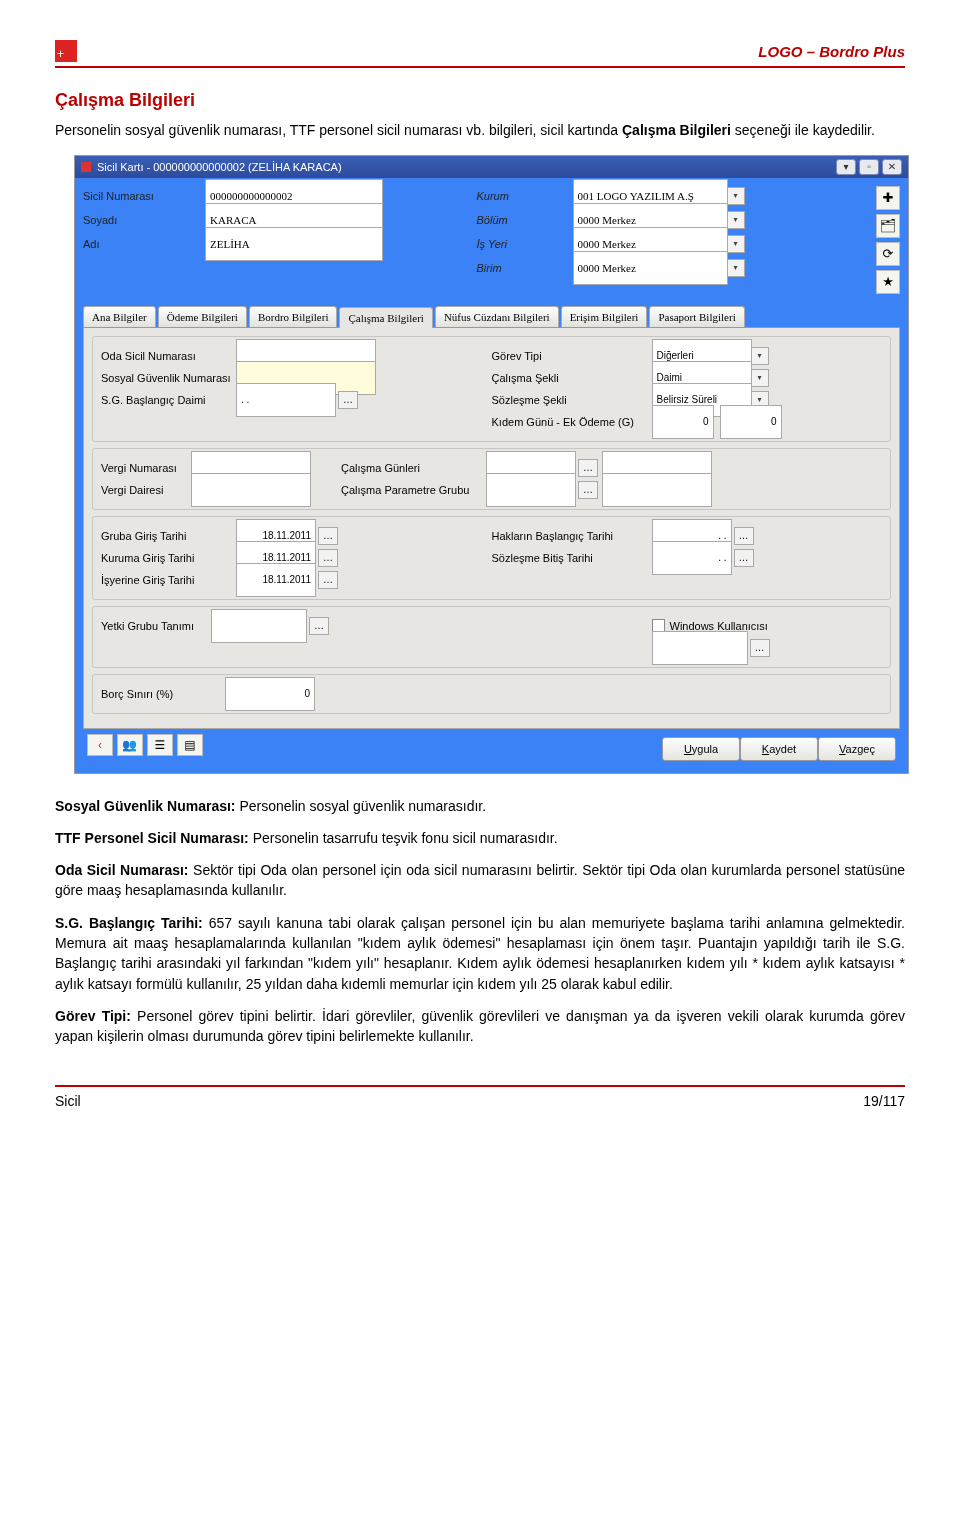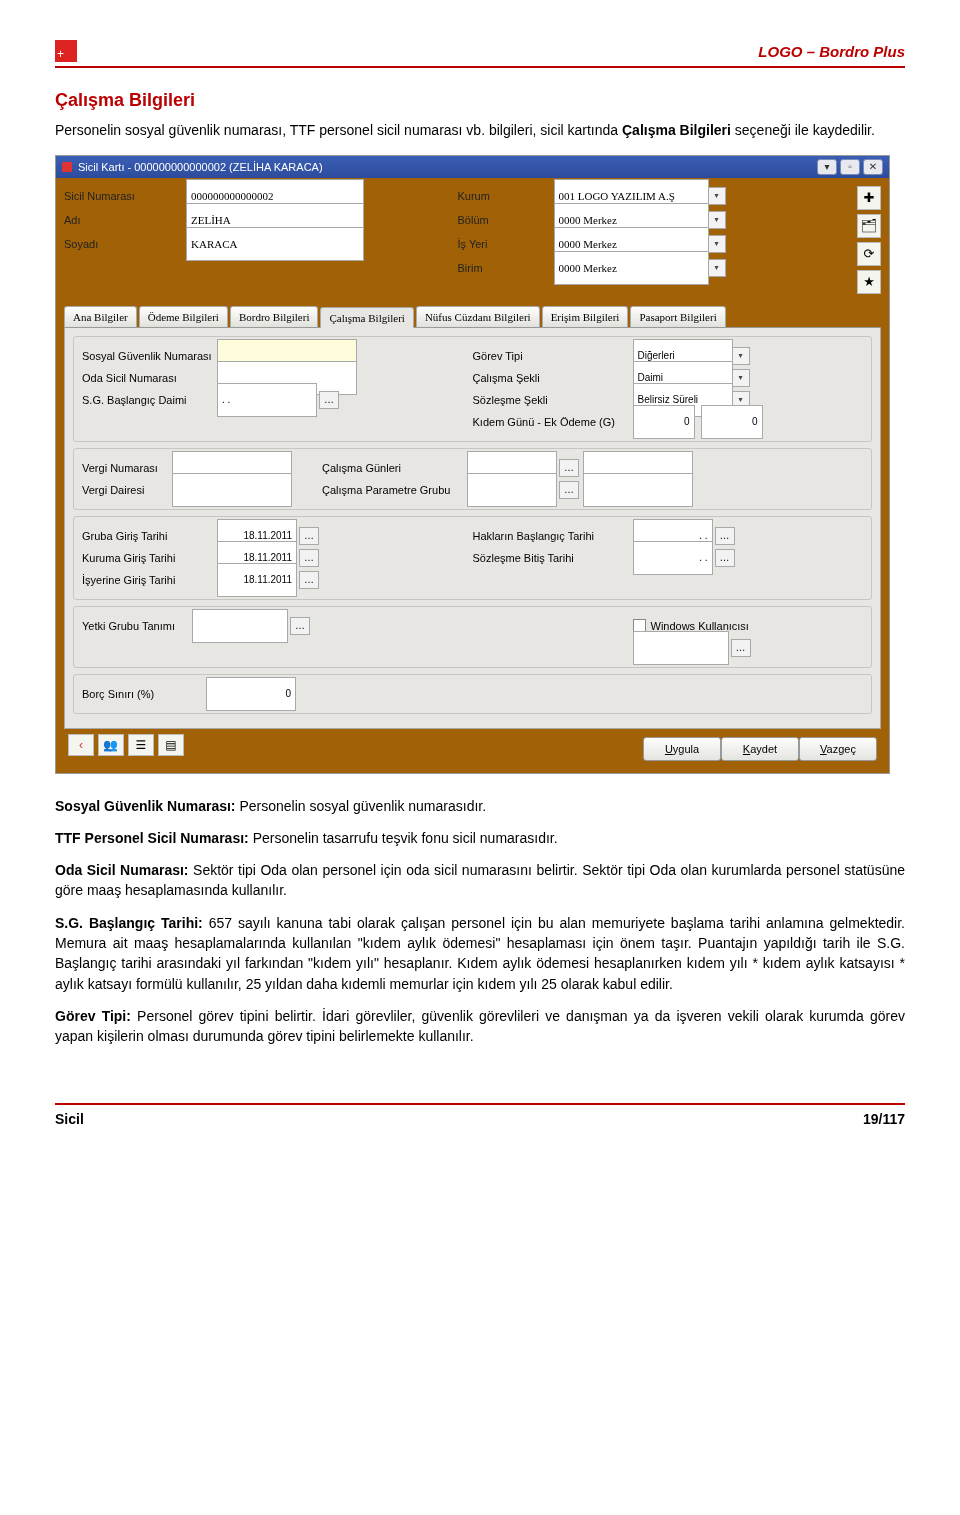--- a/index.html
+++ b/index.html
@@ -3,32 +3,32 @@
 <meta charset="utf-8">
 <style>
   * { box-sizing: border-box; margin: 0; padding: 0; }
   body { font-family: Verdana, Tahoma, sans-serif; font-size: 14px; background: #fff; color: #000; width: 960px; margin: 0 auto; padding: 40px 55px; }
   .hdr { display: flex; justify-content: space-between; align-items: center; border-bottom: 2px solid #b00; padding-bottom: 4px; margin-bottom: 22px; }
   .logo-icon { width: 22px; height: 22px; background: #d22; display: flex; align-items: flex-end; justify-content: flex-start; padding: 2px; color: #fff; font-size: 12px; line-height: 1; }
   .brand { color: #b00; font-weight: bold; font-style: italic; font-size: 15px; }
   h1.sec { color: #b00; font-weight: bold; font-size: 18px; margin-bottom: 10px; }
   p.intro { margin-bottom: 14px; line-height: 1.4; }
   .b { font-weight: bold; }
-  .app { border: 1px solid #999; background: #a16207; font-family: Tahoma, sans-serif; font-size: 11px; width: 835px; margin-bottom: 22px; }
+  .app { border: 1px solid #999; background: #3b82f6; font-family: Tahoma, sans-serif; font-size: 11px; width: 835px; margin-bottom: 22px; margin-left: 19px; }
   .titlebar { background: linear-gradient(#3a5fb5,#2d4b9c); color: #fff; display: flex; align-items: center; padding: 3px 6px; height: 22px; }
   .titlebar .sq { width: 10px; height: 10px; background: #d33; margin-right: 6px; }
   .titlebar .ttl { flex: 1; }
   .titlebar .wbtn { width: 20px; height: 16px; background: #e8e8ef; border: 1px solid #7a8bb8; border-radius: 3px; margin-left: 3px; display: flex; align-items: center; justify-content: center; color: #333; font-size: 10px; }
   .body { padding: 8px 8px 10px 8px; position: relative; }
   .toprow { display: flex; }
   .topcols { flex: 1; display: flex; }
   .lcol, .rcol { flex: 1; }
   .frow { display: flex; align-items: center; margin-bottom: 4px; height: 20px; }
   .lbl { width: 122px; color: #222; }
-  .rcol .lbl { width: 96px; }
+  .rcol .lbl { width: 96px; font-style: italic; }
   .inp { height: 18px; border: 1px solid #a9a9a9; background: #fff; padding: 16px 4px; font-size: 11px; font-family: Tahoma; display: flex; align-items: center; }
   .inp.w1 { width: 178px; }
   .inp.w2 { width: 155px; text-align: right; }
   .ddbtn { width: 18px; height: 18px; border: 1px solid #a9a9a9; background: #f3f3f3; display: flex; align-items: center; justify-content: center; margin-left: -1px; font-size: 8px; color: #444; }
   .sidebar { width: 30px; padding-left: 6px; }
   .sbtn { width: 24px; height: 24px; border: 1px solid #bbb; background: #f5f5f0; margin-bottom: 4px; display:flex; align-items:center; justify-content:center; font-size:13px; }
   .tabs { display: flex; margin-top: 8px; border-bottom: 1px solid #999; }
   .tab { padding: 4px 8px 4px 8px; border: 1px solid #aaa; border-bottom: none; background: linear-gradient(#fefefe,#e1e1dc); margin-right: 2px; border-radius: 3px 3px 0 0; font-size: 11px; cursor: default; font-family: Liberation Serif, serif; }
   .tab.active { background: #e8e6e3; position: relative; top: 1px; }
   .tabpane { border: 1px solid #aaa; border-top: none; padding: 8px; background: #e8e6e3; }
@@ -47,21 +47,21 @@
   .ginp.wE { width: 118px; }
   .ellips { width: 20px; height: 18px; border: 1px solid #a9a9a9; background: #f2f2f2; margin-left: 2px; display:flex; align-items:center; justify-content:center; font-size:10px; }
   .chk { width: 13px; height: 13px; border: 1px solid #888; background:#fff; margin-right: 5px; }
   .btnbar { display: flex; justify-content: flex-end; padding: 8px 4px 2px 4px; }
   .abtn { min-width: 78px; height: 24px; border: 1px solid #999; background: linear-gradient(#fdfdfd,#e4e4e0); border-radius: 3px; display:flex; align-items:center; justify-content:center; font-size:11px; }
   .abtn u { text-decoration: underline; }
   .bl { display:flex; gap:4px; padding:0 4px 2px 4px; }
   .blbtn { width:26px; height:22px; border:1px solid #bbb; background:#f5f5f0; display:flex;align-items:center;justify-content:center; font-size:12px; }
   .para { margin-bottom: 12px; line-height: 1.45; text-align: justify; }
   .para .bt { font-weight: bold; }
-  .ftr { display:flex; justify-content:space-between; border-top:2px solid #b00; margin-top:56px; padding-top:6px; font-weight:bold;align-items:center; }
+  .ftr { display:flex; justify-content:space-between; border-top:2px solid #b00; margin-top:38px; padding-top:6px; font-weight:normal;align-items:center; }
 </style>
 </head>
 <body>
 
 <div class="hdr">
   <div class="logo-icon">
       <span>+</span>
     </div>
   <div class="brand">LOGO – Bordro Plus</div>
 </div>
@@ -81,26 +81,26 @@
   </div>
   <div class="body">
     <div class="toprow">
       <div class="topcols">
         <div class="lcol">
           <div class="frow">
               <div class="lbl">Sicil Numarası</div>
               <div class="inp w1">000000000000002</div>
             </div>
           <div class="frow">
+              <div class="lbl">Soyadı</div>
+              <div class="inp w1">KARACA</div>
+            </div>
+          <div class="frow">
               <div class="lbl">Adı</div>
               <div class="inp w1">ZELİHA</div>
-            </div>
-          <div class="frow">
-              <div class="lbl">Soyadı</div>
-              <div class="inp w1">KARACA</div>
             </div>
         </div>
         <div class="rcol">
           <div class="frow">
               <div class="lbl">Kurum</div>
               <div class="inp w2">001 LOGO YAZILIM A.Ş</div>
               <div class="ddbtn">▾</div>
             </div>
           <div class="frow">
               <div class="lbl">Bölüm</div>
@@ -136,26 +136,26 @@
       <div class="tab">Erişim Bilgileri</div>
       <div class="tab">Pasaport Bilgileri</div>
     </div>
 
     <div class="tabpane">
 
       <div class="grp">
           <div class="grow">
         <div class="gcol">
           <div class="gfrow">
+                <div class="glbl">Oda Sicil Numarası</div>
+                <div class="ginp wA"></div>
+              </div>
+          <div class="gfrow">
                 <div class="glbl">Sosyal Güvenlik Numarası</div>
                 <div class="ginp hl wA"></div>
-              </div>
-          <div class="gfrow">
-                <div class="glbl">Oda Sicil Numarası</div>
-                <div class="ginp wA"></div>
               </div>
           <div class="gfrow">
                 <div class="glbl">S.G. Başlangıç Daimi</div>
                 <div class="ginp wB">. .</div>
                 <div class="ellips">…</div>
               </div>
         </div>
         <div class="gcol">
           <div class="gfrow">
                 <div class="glbl2">Görev Tipi</div>

